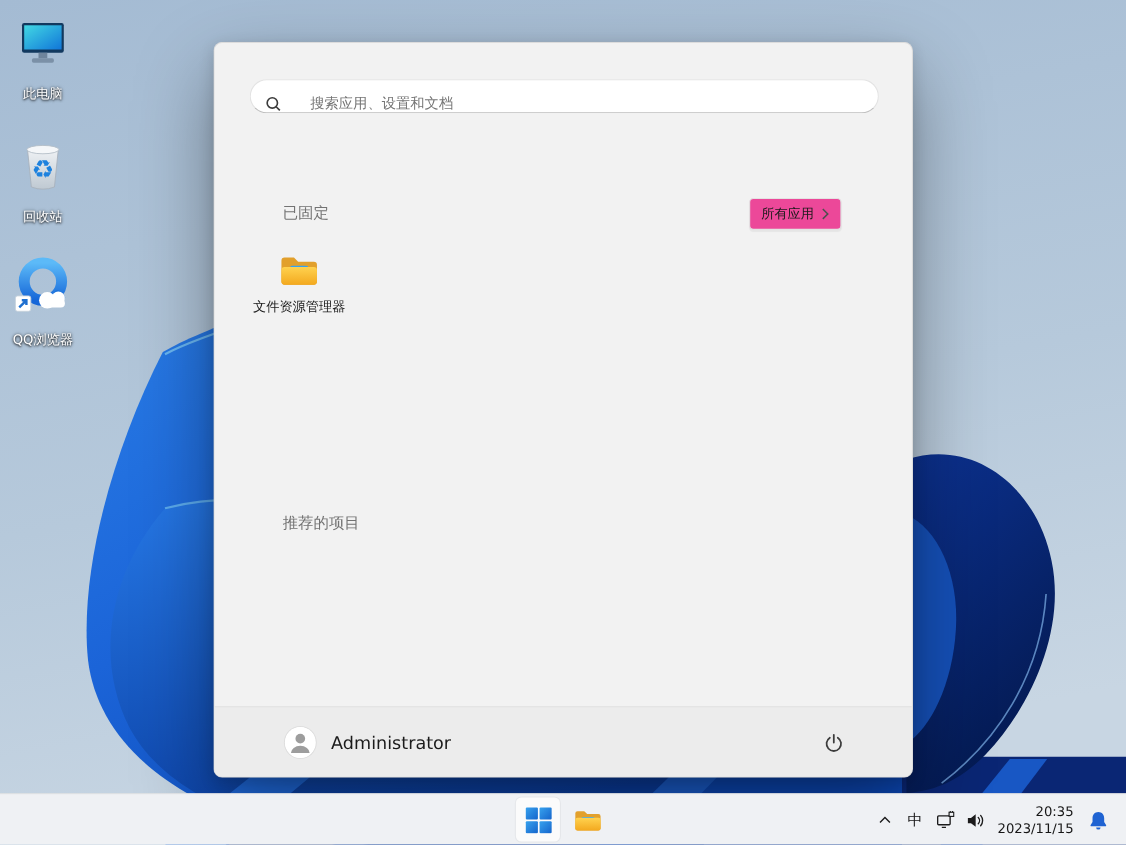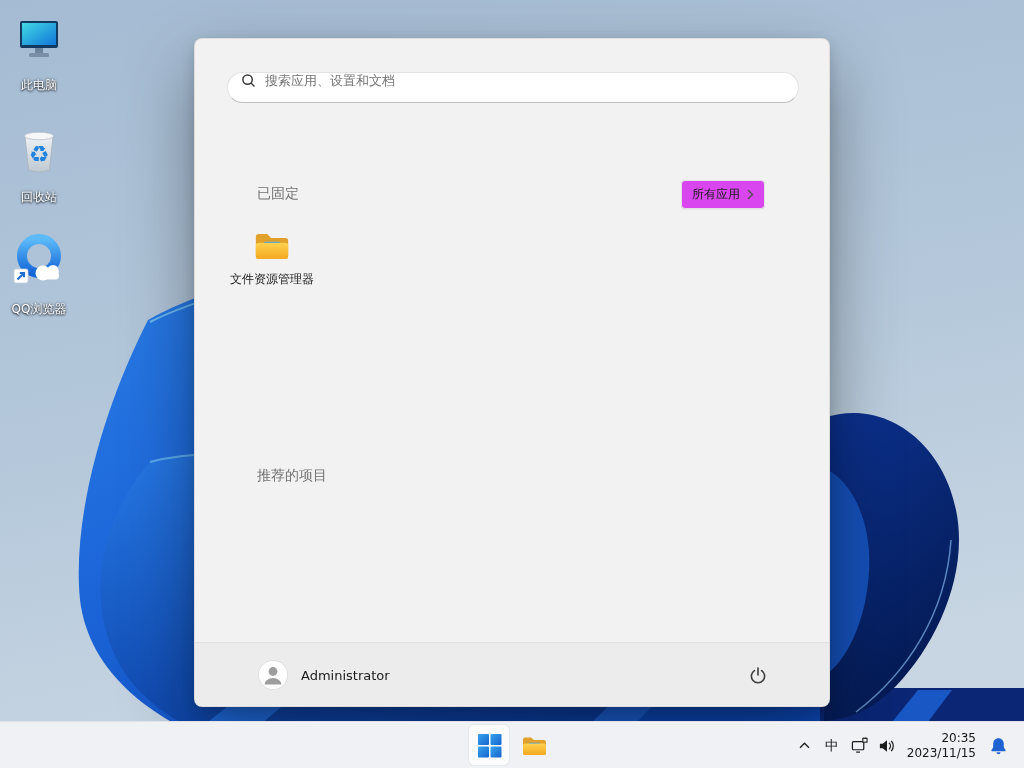--- a/index.html
+++ b/index.html
@@ -13,46 +13,46 @@
   .desktop-icon .dicon { height:52px; display:flex; align-items:flex-end; justify-content:center; }
   .desktop-icon .dlabel { margin-top:16px; font-size:12px; color:#fff; text-shadow:0 1px 2px rgba(0,0,0,.85), 0 0 3px rgba(0,0,0,.6); text-align:center; line-height:14px; }
   .di-1 { margin-bottom:24px; } .di-2 { margin-bottom:24px; }
 
   
   .start-menu { position:absolute; left:194px; top:38px; width:636px; height:669px;
     background:#f2f2f2; border:1px solid rgba(0,0,0,.09); border-radius:8px;
     box-shadow:0 30px 70px rgba(0,0,0,.38), 0 4px 14px rgba(0,0,0,.14); overflow:hidden; }
   .search-box { position:absolute; left:32px; top:33px; width:572px; height:31px; background:#fff;
     border:1px solid #e3e3e3; border-bottom-color:#bfbfbf; border-radius:16px;
-    display:flex; align-items:flex-start; padding:0 13px; gap:9px; }
+    display:flex; align-items:flex-end; padding:0 13px; gap:26px; }
   .search-box input { flex:1; border:none; outline:none; background:transparent; font-size:13px; color:#222;
     font-family:"DejaVu Sans","Liberation Sans",sans-serif; }
   .search-box input::placeholder { color:#757575; }
 
   .section-title { position:absolute; font-size:14px; font-weight:400; color:#737373; }
   .pinned-title { left:62px; top:146px; }
   .all-apps-btn { position:absolute; right:64px; top:141px; display:flex; align-items:center; gap:7px;
-    background:#d946ef; border:1px solid #e3e3e3; border-radius:4px; padding:5px 10px;
+    background:#ec4899; border:1px solid #e3e3e3; border-radius:4px; padding:5px 10px;
     font-size:12px; color:#1b1b1b; cursor:pointer; box-shadow:0 1px 1px rgba(0,0,0,.05); }
 
   .pinned-grid { position:absolute; left:29px; top:178px; display:flex; }
   .app-tile { width:96px; height:84px; border-radius:5px; display:flex; flex-direction:column; align-items:center; cursor:pointer; padding-top:12px; }
   .app-tile .tlabel { margin-top:9px; font-size:12px; color:#1b1b1b; white-space:nowrap; }
 
   .recommended-title { left:62px; top:428px; }
   .recommended-item { position:absolute; left:48px; top:462px; width:310px; height:56px; border-radius:5px;
     display:flex; align-items:center; padding-left:12px; gap:12px; cursor:pointer; }
   .rec-text .rtitle { font-size:13px; color:#1b1b1b; line-height:17px; }
   .rec-text .rsub { font-size:12px; color:#5f5f5f; line-height:16px; }
 
   .user-bar { position:absolute; left:0; right:0; bottom:0; height:64px; background:#ececec;
     border-top:1px solid rgba(0,0,0,.05); }
   .user-chip { position:absolute; left:64px; top:18px; display:flex; align-items:center; gap:14px; cursor:pointer; }
   .avatar { width:28px; height:28px; border-radius:50%; background:#fff; overflow:hidden; box-shadow:0 0 0 1px rgba(0,0,0,.06); }
-  .user-name { font-size:13px; color:#1b1b1b; }
+  .user-name { font-size:16px; color:#1b1b1b; }
   .power-btn { position:absolute; left:544px; top:13px; width:38px; height:38px; border-radius:5px;
     display:flex; align-items:center; justify-content:center; cursor:pointer; background:transparent; border:none; }
 
   
   .taskbar { position:absolute; left:0; right:0; bottom:0; height:47px; background:#eff1f4;
     border-top:1px solid rgba(0,0,0,.06); }
   .tb-center { position:absolute; left:469px; top:3px; display:flex; gap:5px; }
   .tb-btn { width:40px; height:40px; border-radius:5px; display:flex; align-items:center; justify-content:center; cursor:pointer; }
   .tb-btn.active { background:#fbfbfb; box-shadow:0 0 0 1px rgba(0,0,0,.04); }
   .tray { position:absolute; right:0; top:0; height:47px; display:flex; align-items:center; padding-right:13px; }

